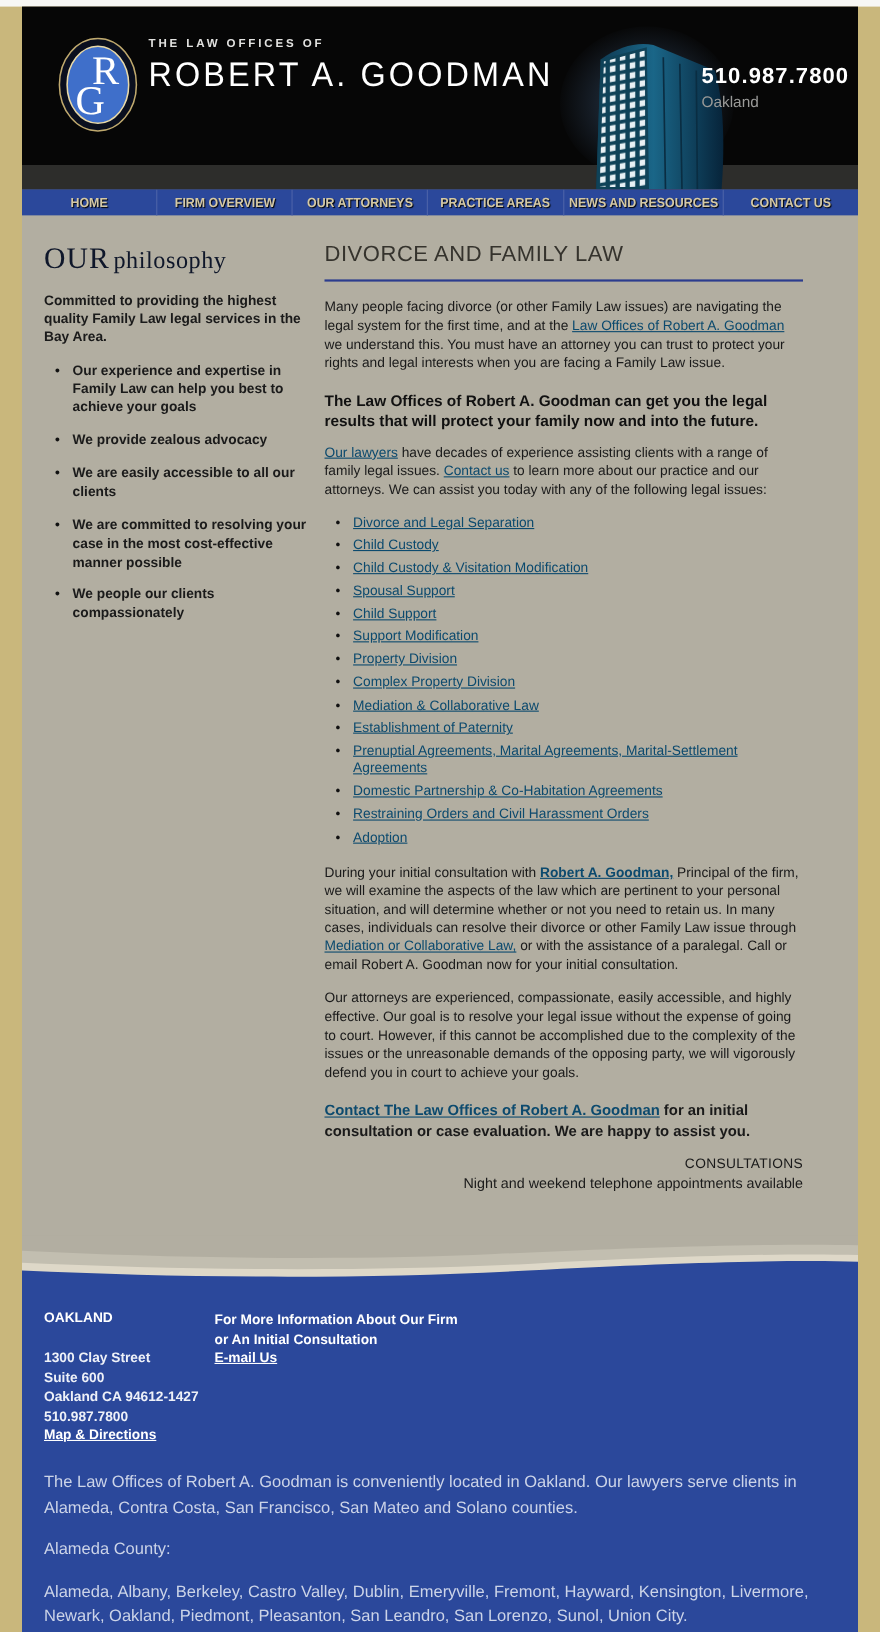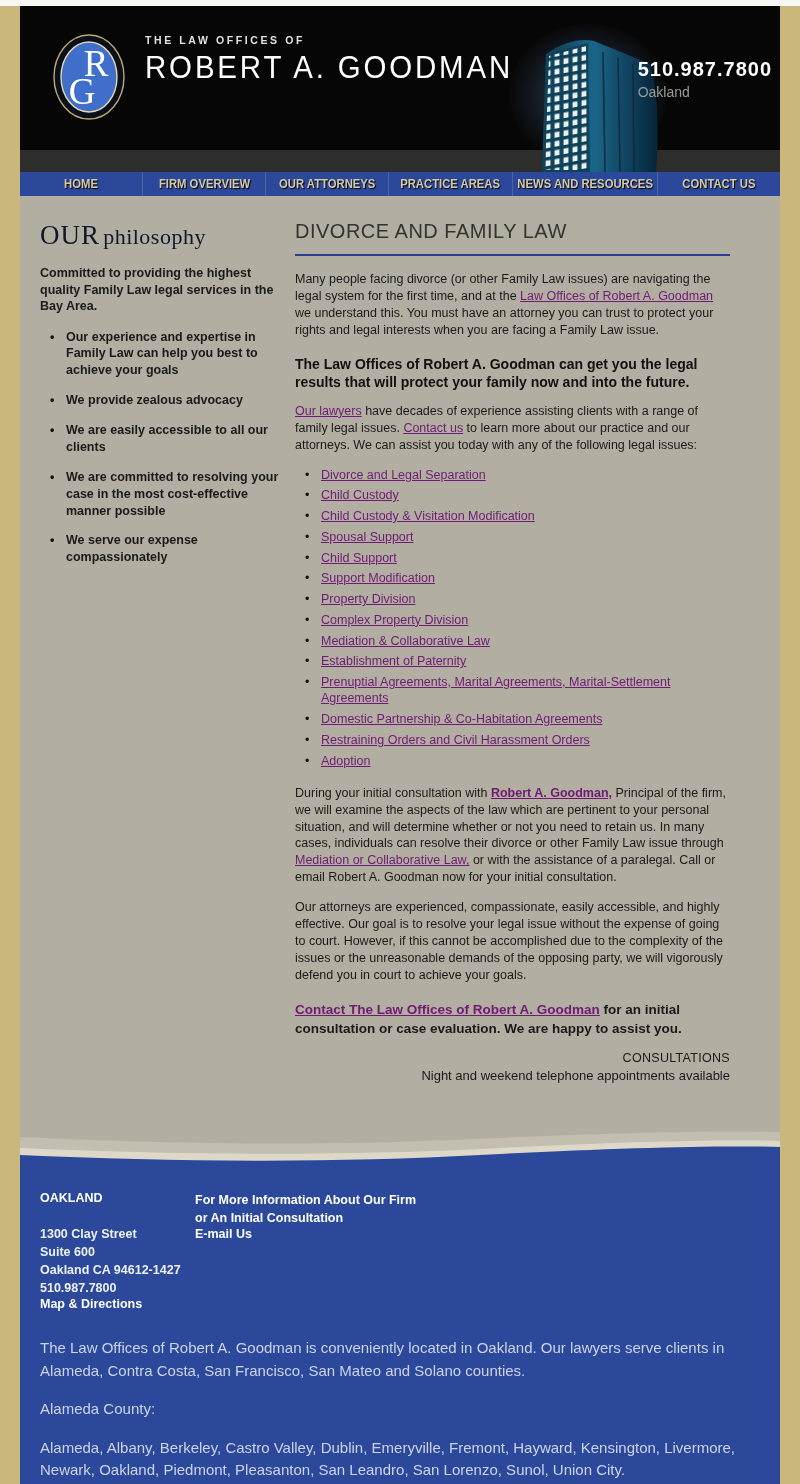--- a/index.html
+++ b/index.html
@@ -9,21 +9,21 @@
     font-family:"Liberation Sans","DejaVu Sans",sans-serif;
     font-size:12.5px; color:#1a1a1a;
   }
   .top-strip { height:6px; background:#f7f7f4; width:800px; }
   .page { width:760px; margin:0 auto; background:#b2aea1; }
 
   
   .header { position:relative; height:166px; background:#060606; overflow:hidden; }
   .header-bottom-strip { position:absolute; left:0; bottom:0; width:100%; height:22px; background:#2d2d2b; z-index:1; }
   .logo { position:absolute; left:31px; top:26px; z-index:2; }
-  .titles { position:absolute; left:125px; top:28px; z-index:2; }
+  .titles { position:absolute; left:115px; top:28px; z-index:2; }
   .tagline { font-size:10.5px; font-weight:bold; color:#e2e2e0; letter-spacing:2.6px; }
   .firm-name { font-size:31px; color:#ffffff; letter-spacing:3px; margin-top:4px;
                transform:scaleX(.95); transform-origin:left; white-space:nowrap; }
   .building { position:absolute; right:112px; bottom:0; z-index:2; }
   .phone-block { position:absolute; right:8px; top:52px; z-index:3; text-align:left; }
   .phone { font-size:20px; font-weight:bold; color:#ffffff; letter-spacing:1px; }
   .phone-city { font-size:14px; color:#9a9a98; margin-top:3px; }
 
   
   .nav { height:24px; background:#2b489b; display:flex; align-items:stretch; }
@@ -42,42 +42,42 @@
   .sb-intro { font-weight:bold; line-height:1.32; margin-bottom:14px; }
   .sb-list { list-style:none;font-weight:bold; }
   .sb-list li { position:relative; padding-left:26px; margin-bottom:13px; line-height:1.35; }
   .sb-list li::before { content:"•"; position:absolute; left:10px; top:0; color:#111; }
 
   .main { flex:1; min-width:0; }
   .page-title { font-size:20px; font-weight:normal; color:#35332d; letter-spacing:.5px; }
   .title-rule { border:none; border-top:2px solid #2c3c8e; margin:11px 0 15px; }
   .main h2 { font-size:14px; font-weight:bold; color:#111; margin:16px 0 12px; line-height:1.3; }
   .main p { line-height:1.35; margin-bottom:13px; }
-  a.lnk { color:#701a75; text-decoration:underline; cursor:pointer; }
+  a.lnk { color:#0c4a6e; text-decoration:underline; cursor:pointer; }
   a.lnk-bold { font-weight:bold; }
   .practice-list { list-style:none; margin:4px 0 16px; }
   .practice-list li { position:relative; padding-left:26px; margin-bottom:4.5px; line-height:1.3; }
   .practice-list li::before { content:"•"; position:absolute; left:10px; top:0; color:#111; }
   .contact-cta { font-size:13.5px; font-weight:bold; line-height:1.4; margin:18px 0 16px; }
   .contact-cta a.lnk { font-size:13.5px; }
   .consultations { text-align:right; font-weight:normal; margin-top:12px; }
   .consultations .c1 { font-size:12.5px; letter-spacing:.3px; }
   .consultations .c2 { font-size:13px; margin-top:3px; }
 
   
   .wave { height:46px; background:#b2aea1; line-height:0; }
   .wave svg { display:block; }
 
   
   .footer { background:#2b489b; color:#ccd4e8; padding:22px 20px 26px; }
   .footer-cols { display:flex; margin-bottom:26px; }
   .office-col { flex:0 0 155px; }
   .office-city { font-weight:bold; color:#ffffff; font-size:12.5px; margin-bottom:20px; }
   .office-line { font-weight:bold; color:#eef1f8; font-size:12.5px; line-height:1.45; }
-  .footer a.f-lnk { color:#ffffff; font-weight:bold; font-size:12.5px; cursor:pointer; }
+  .footer a.f-lnk { color:#ffffff; font-weight:bold; text-decoration:underline; font-size:12.5px; cursor:pointer; }
   .info-col { flex:1; }
   .info-line { font-weight:bold; color:#ffffff; font-size:12.5px; line-height:1.45; }
   .footer p.f-para { font-size:15px; line-height:1.5; margin-bottom:16px; color:#ccd4e8; }
 </style>
 </head>
 <body>
 
 <div class="top-strip"></div>
 
 <div class="page">
@@ -153,21 +153,21 @@
       <div class="sb-heading">
         <span class="big">OUR</span>
         <span class="small">philosophy</span>
       </div>
       <div class="sb-intro">Committed to providing the highest quality Family Law legal services in the Bay Area.</div>
       <ul class="sb-list">
         <li>Our experience and expertise in Family Law can help you best to achieve your goals</li>
         <li>We provide zealous advocacy</li>
         <li>We are easily accessible to all our clients</li>
         <li>We are committed to resolving your case in the most cost-effective manner possible</li>
-        <li>We serve our expense compassionately</li>
+        <li>We people our clients compassionately</li>
       </ul>
     </div>
 
     <div class="main">
       <h1 class="page-title">DIVORCE AND FAMILY LAW</h1>
       <hr class="title-rule">
 
 
       <p><span>Many people facing divorce (or other Family Law issues) are navigating the legal system for the first time, and at the </span><a class="lnk">Law Offices of Robert A. Goodman</a><span> we understand this. You must have an attorney you can trust to protect your rights and legal interests when you are facing a Family Law issue.</span></p>
 

